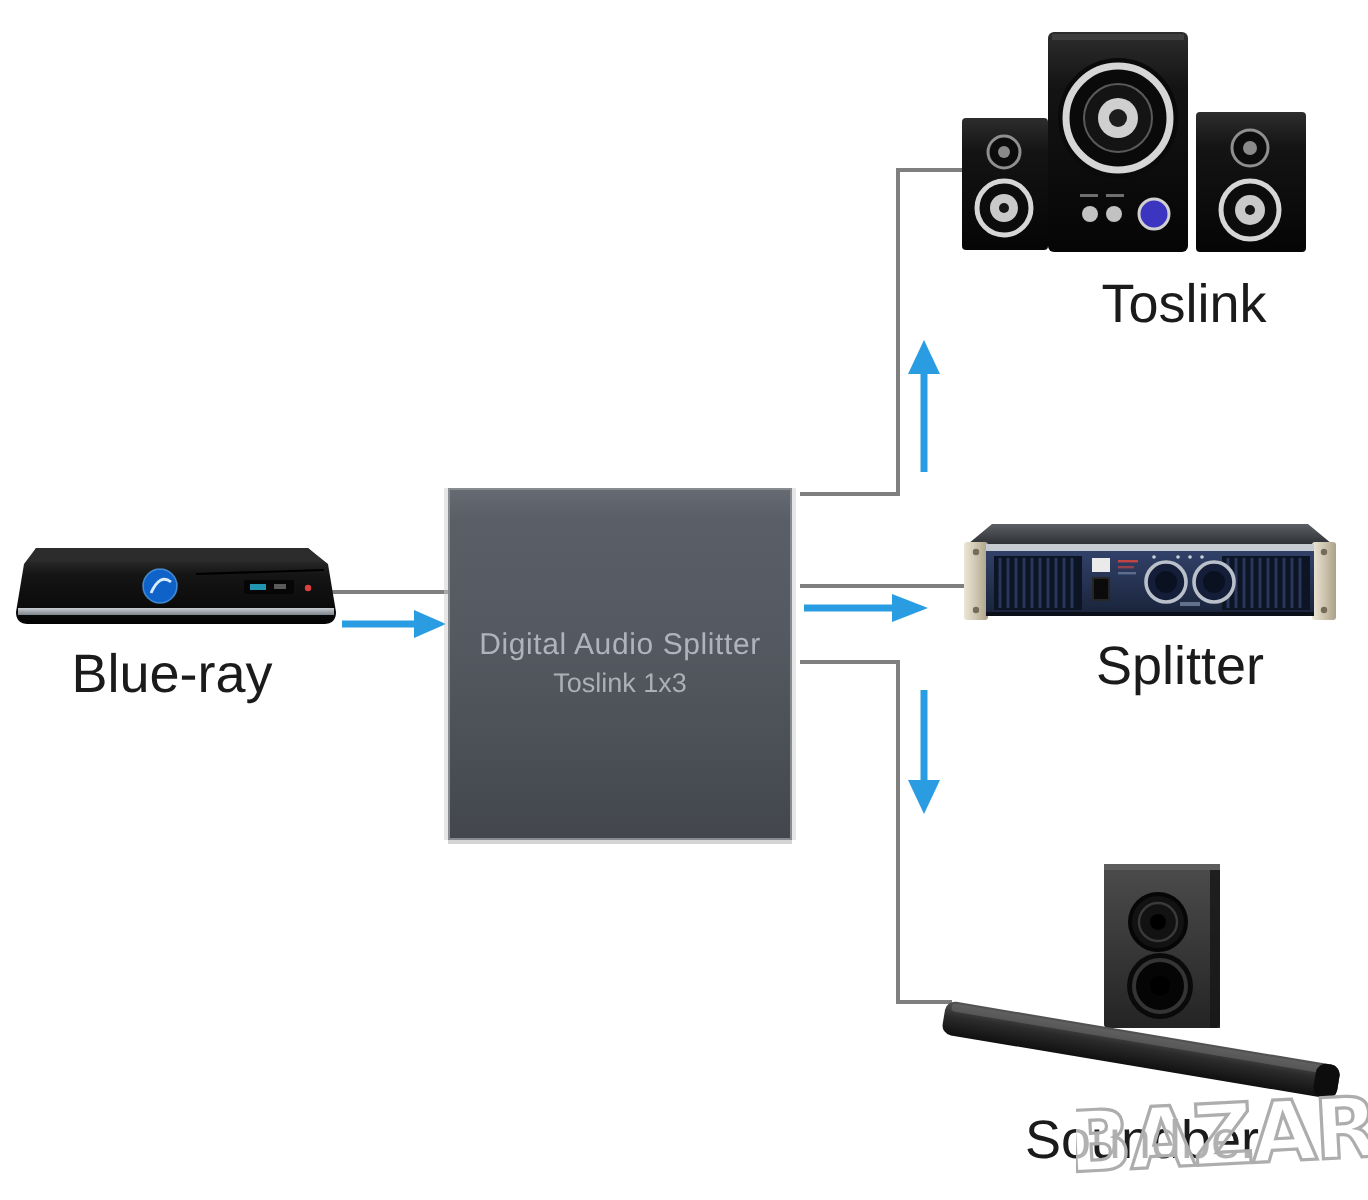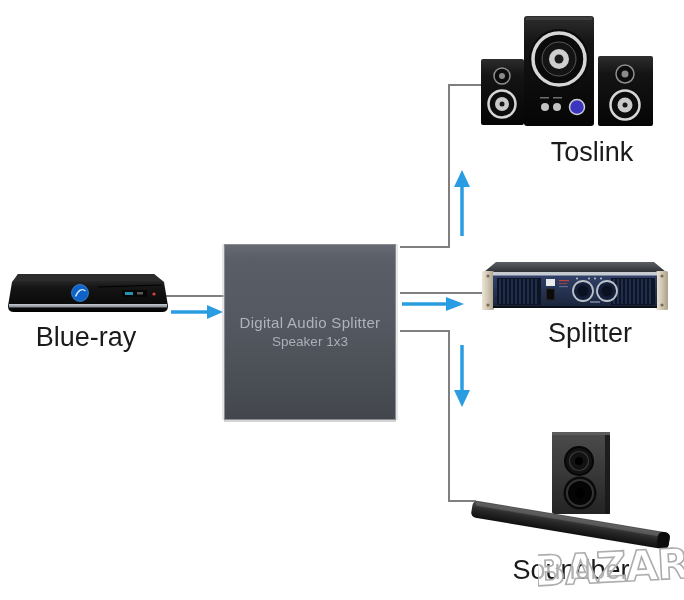--- a/index.html
+++ b/index.html
@@ -52,21 +52,21 @@
     <line x1="0" y1="9" x2="45" y2="9" stroke="#2a9ce2" stroke-width="3.5"></line>
     <polygon points="44,2 62,9 44,16" fill="#2a9ce2"></polygon>
   </svg>
   <svg class="arrow" style="left:452px;top:345px;" width="20" height="62">
     <line x1="10" y1="0" x2="10" y2="46" stroke="#2a9ce2" stroke-width="3.5"></line>
     <polygon points="2,45 18,45 10,62" fill="#2a9ce2"></polygon>
   </svg>
 
   <div class="splitter">
     <div class="t1">Digital Audio Splitter</div>
-    <div class="t2">Speaker 1x3</div>
+    <div class="t2">Toslink 1x3</div>
   </div>
 
   <svg class="devimg" style="left:6px;top:266px;" width="164" height="58" viewBox="0 0 164 58">
     <defs>
       <linearGradient id="bdBody" x1="0" y1="0" x2="0" y2="1">
         <stop offset="0" stop-color="#3a3a3a"></stop>
           <stop offset="0.35" stop-color="#151515"></stop>
           <stop offset="1" stop-color="#050505"></stop>
       </linearGradient>
       <linearGradient id="bdStrip" x1="0" y1="0" x2="0" y2="1">

